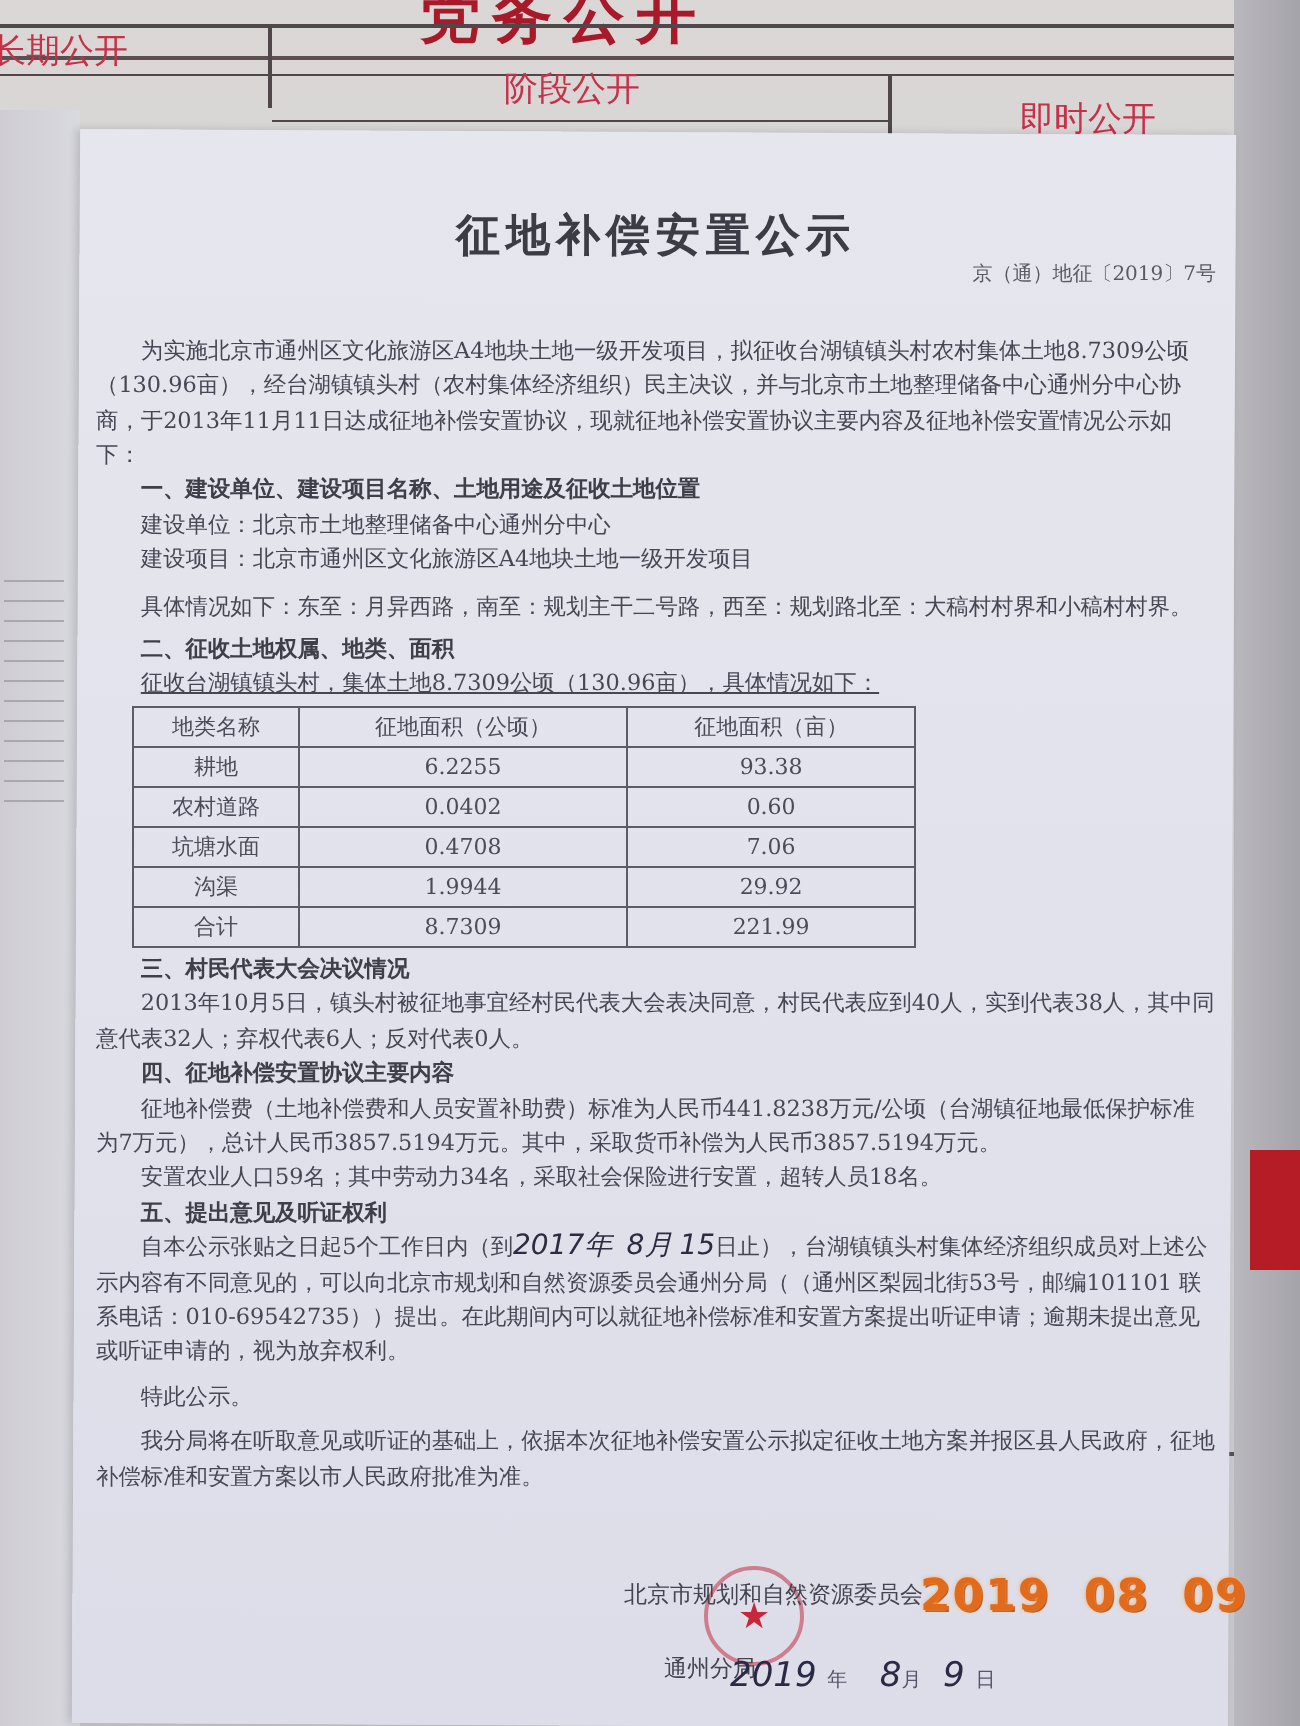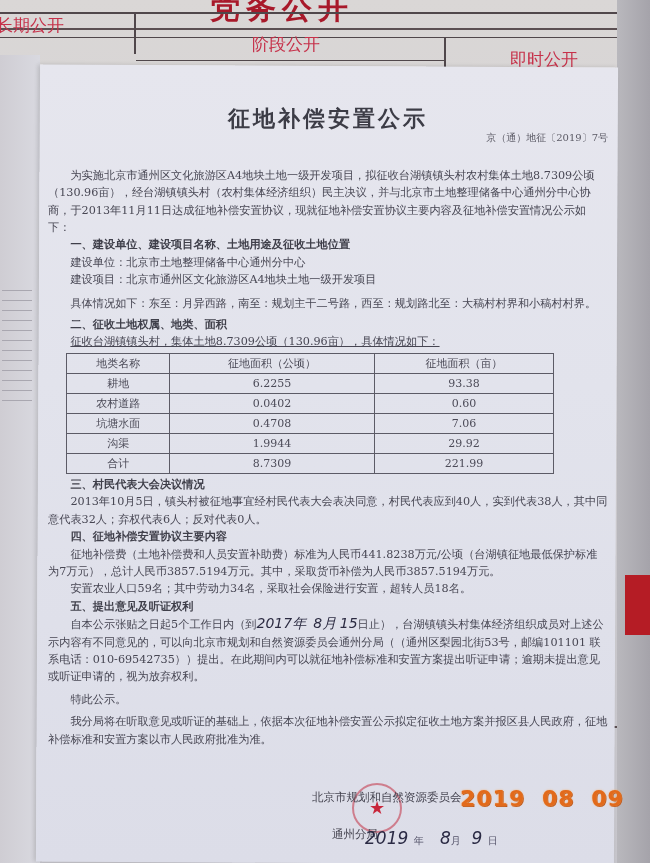--- a/index.html
+++ b/index.html
@@ -52,21 +52,21 @@
   .title {
     text-align: center; font-size: 22px; font-weight: bold;
     letter-spacing: 3px; color: #3c3c46; margin-top: 18px; margin-bottom: 2px;
   }
   .docno { text-align: right; font-size: 10px; color: #5a5964; margin-bottom: 20px; }
   p.para { text-indent: 2em; }
   .heading { font-weight: bold; padding-left: 2em; color: #3f3f4a; }
   .field { padding-left: 2em; }
   .underline { text-decoration: underline; }
   table.land {
-    border-collapse: collapse; width: 488px; margin-left: 18px; margin-top: 2px;
+    border-collapse: collapse; width: 392px; margin-left: 18px; margin-top: 2px;
     font-size: 11px; color: #4c4b58;
   }
   table.land td, table.land th {
     border: 1px solid #5c5b66; height: 20px; text-align: center;
     font-weight: normal; padding: 0;
   }
   .handwrite {
     font-family: "DejaVu Sans", sans-serif; font-style: italic;
     font-size: 14px; color: #2c2b42;
   }

